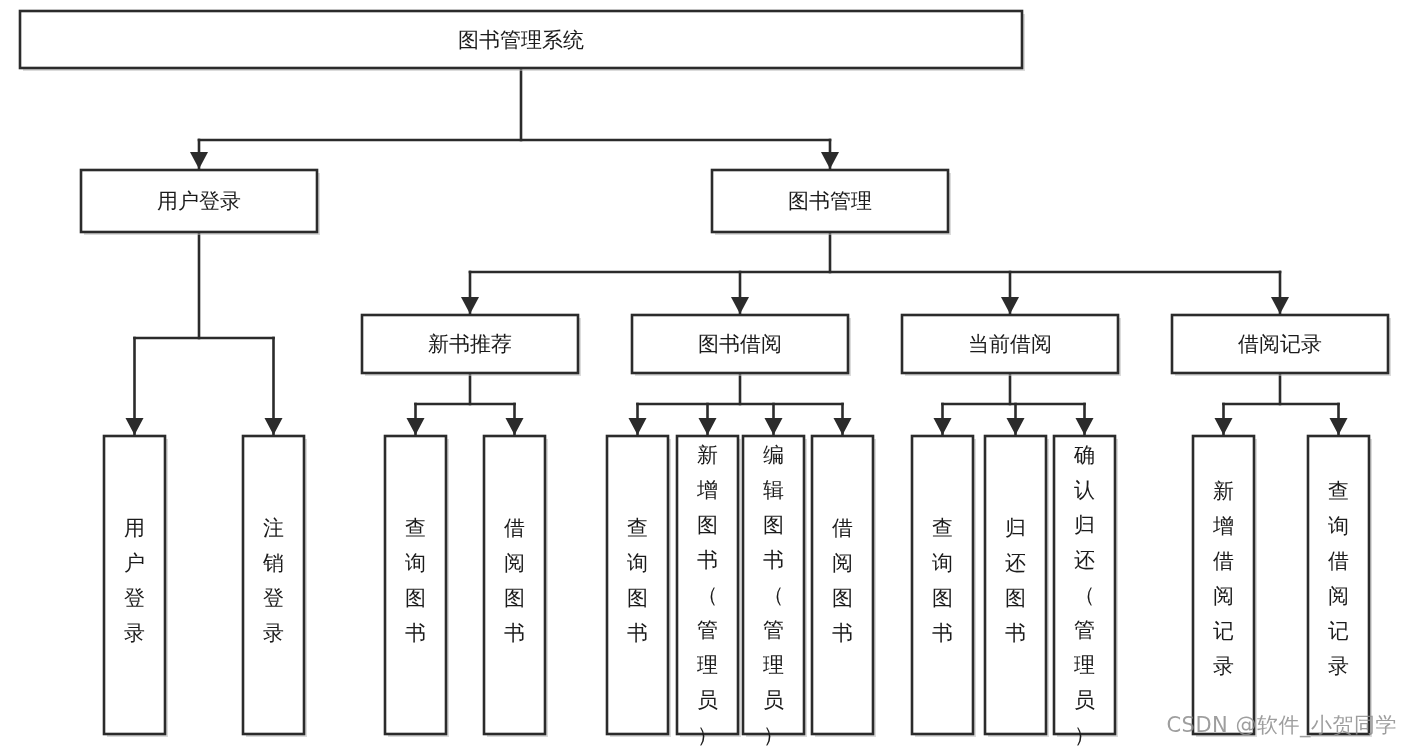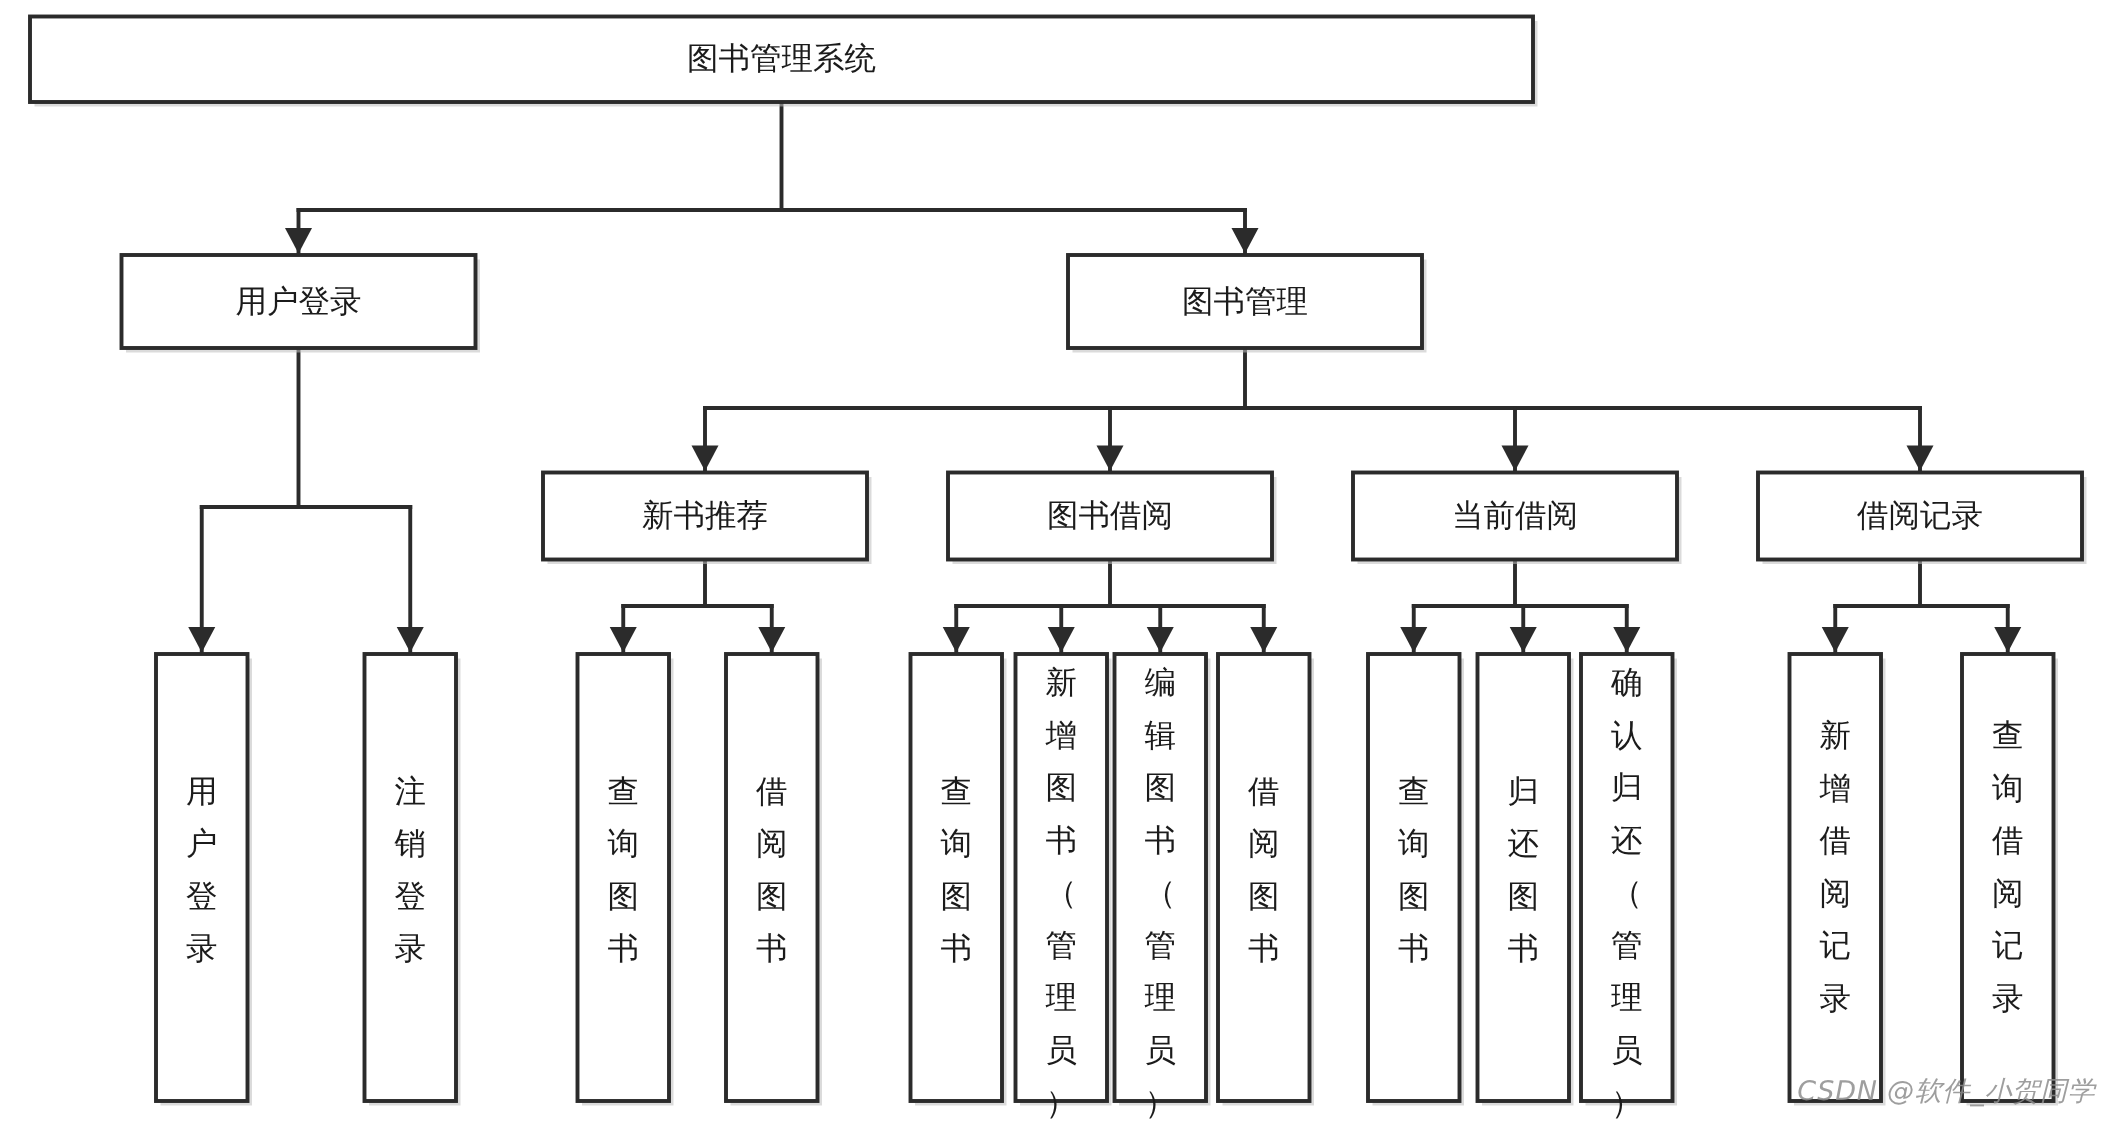--- a/index.html
+++ b/index.html
@@ -57,26 +57,25 @@
     fill: #1b1b1b;
     font-family: "DejaVu Sans", "Liberation Sans", sans-serif;
     font-size: 21px;
     text-anchor: middle;
   }
   .watermark {
     position: absolute;
     right: 8px;
     bottom: 8px;
     font-family: "DejaVu Sans", "Liberation Sans", sans-serif;
-    font-size: 18px;
+    font-size: 21px;
     color: #8e8e8e;
     opacity: 0.85;
     white-space: nowrap;
     letter-spacing: 0.5px;
-    font-style: italic;
   }
 </style>
 </head>
 <body>
 
 <div id="diagram-root">
 
   <svg id="flow" viewBox="0 0 1405 747">
     <g id="edges-layer">
         <line x1="521" y1="68" x2="521" y2="140" class="edge"></line>

